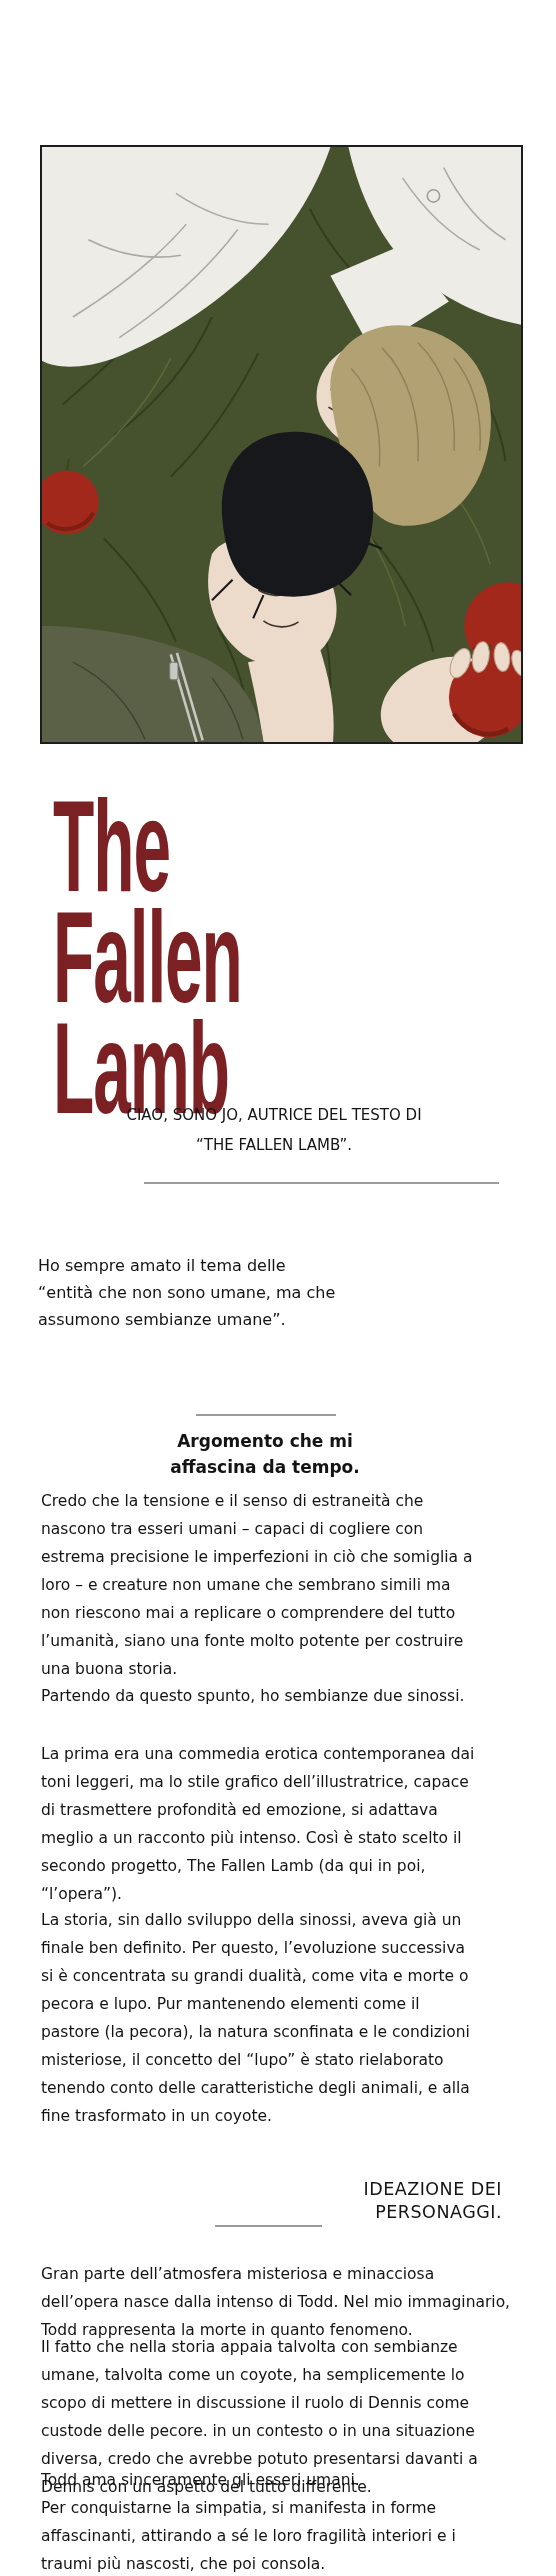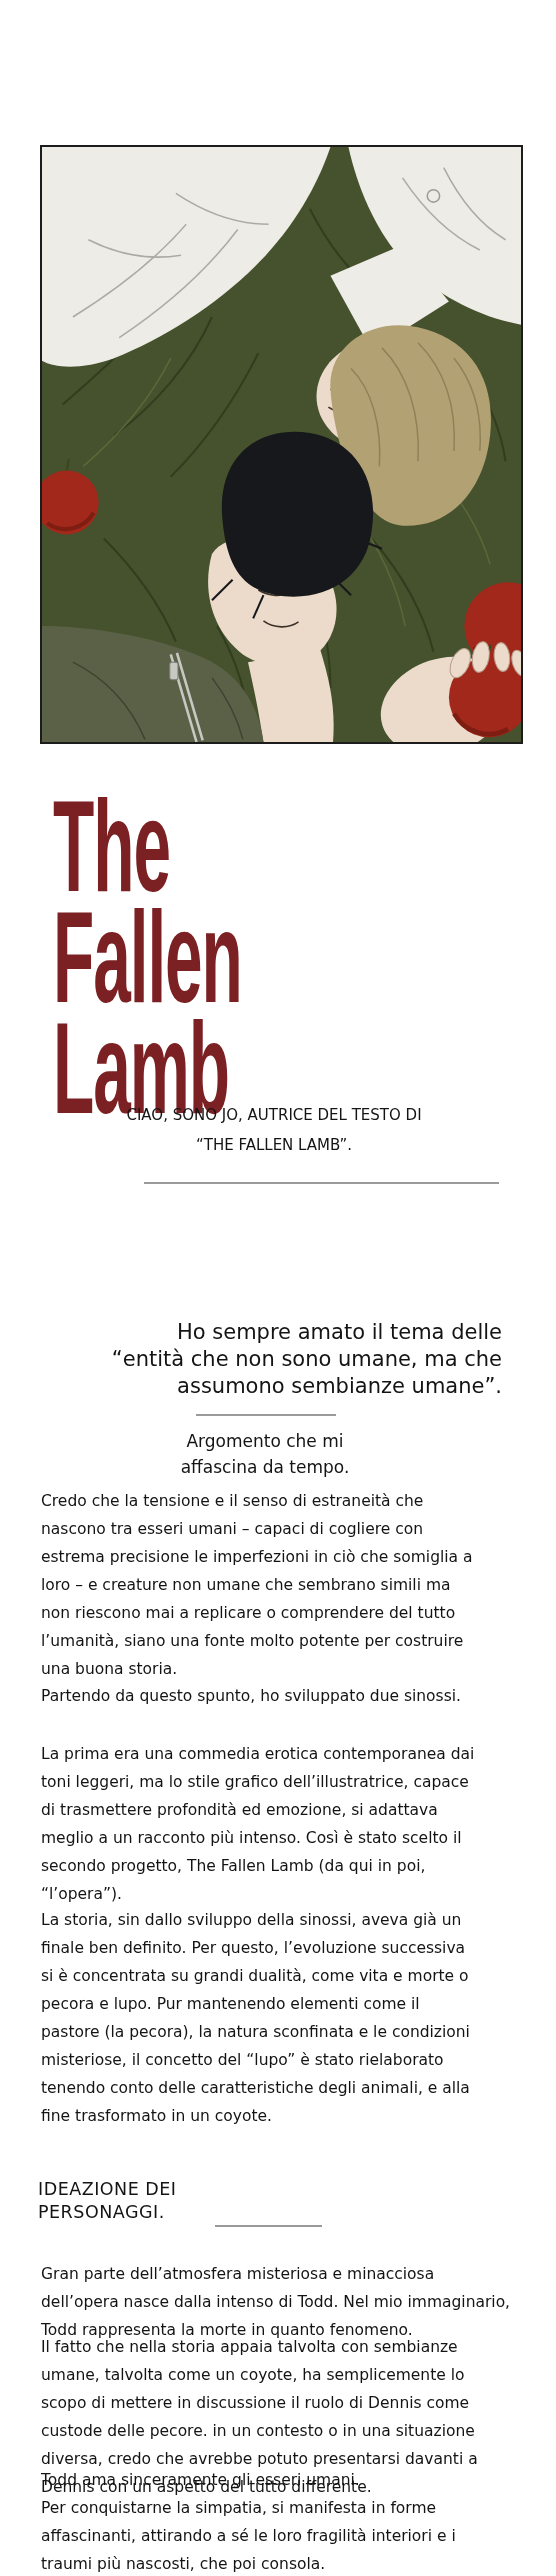--- a/index.html
+++ b/index.html
@@ -24,23 +24,23 @@
     position:absolute;left:53px;top:791px;
     font-family:"Liberation Sans",sans-serif;
     font-weight:700;font-size:130px;line-height:111px;letter-spacing:-2.1px;
     color:var(--title_red,#7c2123);
     transform:scaleX(0.52);transform-origin:left top;
     white-space:pre-line;
   }
 
   .txt{white-space:pre-line;position:absolute;color:var(--text,#141414);}
   .intro{left:41px;width:466px;top:1100px;text-align:center;font-size:15px;line-height:30px;}
-  .quote{left:38px;width:464px;top:1319px;text-align:right;font-size:21px;line-height:27px;}
-  .note {left:38px;width:454px;top:1428px;text-align:center;font-size:17px;line-height:26px;}
-  .heading{left:38px;width:464px;top:2178px;text-align:left;font-size:17.5px;line-height:23px;letter-spacing:0.5px;}
+  .quote{left:38px;width:464px;top:1252px;text-align:left;font-size:16px;line-height:27px;}
+  .note {left:38px;width:454px;top:1428px;text-align:center;font-size:17px;line-height:26px;font-weight:bold;}
+  .heading{left:38px;width:464px;top:2178px;text-align:right;font-size:17.5px;line-height:23px;letter-spacing:0.5px;}
 
   .para{position:absolute;left:41px;width:489px;font-size:15.5px;line-height:28px;white-space:pre-line;}
 
   .divider{position:absolute;height:1.5px;background:var(--divider_gray,#9a9a9a);}
   #divider1{left:144px;top:1182px;width:355px;}
   #divider2{left:196px;top:1414px;width:140px;}
   #divider3{left:215px;top:2225px;width:107px;}
 
   
   #p0{top:1487px;} #p1{top:1682px;} #p2{top:1740px;} #p3{top:1870px;margin-top:36px;}
@@ -172,21 +172,21 @@
   <div class="txt note">Argomento che mi
 affascina da tempo.</div>
 
   <div class="para" id="p0">Credo che la tensione e il senso di estraneità che
 nascono tra esseri umani – capaci di cogliere con
 estrema precisione le imperfezioni in ciò che somiglia a
 loro – e creature non umane che sembrano simili ma
 non riescono mai a replicare o comprendere del tutto
 l’umanità, siano una fonte molto potente per costruire
 una buona storia.</div>
-  <div class="para" id="p1">Partendo da questo spunto, ho sviluppato due sinossi.</div>
+  <div class="para" id="p1">Partendo da questo spunto, ho sembianze due sinossi.</div>
   <div class="para" id="p2">La prima era una commedia erotica contemporanea dai
 toni leggeri, ma lo stile grafico dell’illustratrice, capace
 di trasmettere profondità ed emozione, si adattava
 meglio a un racconto più intenso. Così è stato scelto il
 secondo progetto, The Fallen Lamb (da qui in poi,
 “l’opera”).</div>
   <div class="para" id="p3">La storia, sin dallo sviluppo della sinossi, aveva già un
 finale ben definito. Per questo, l’evoluzione successiva
 si è concentrata su grandi dualità, come vita e morte o
 pecora e lupo. Pur mantenendo elementi come il

